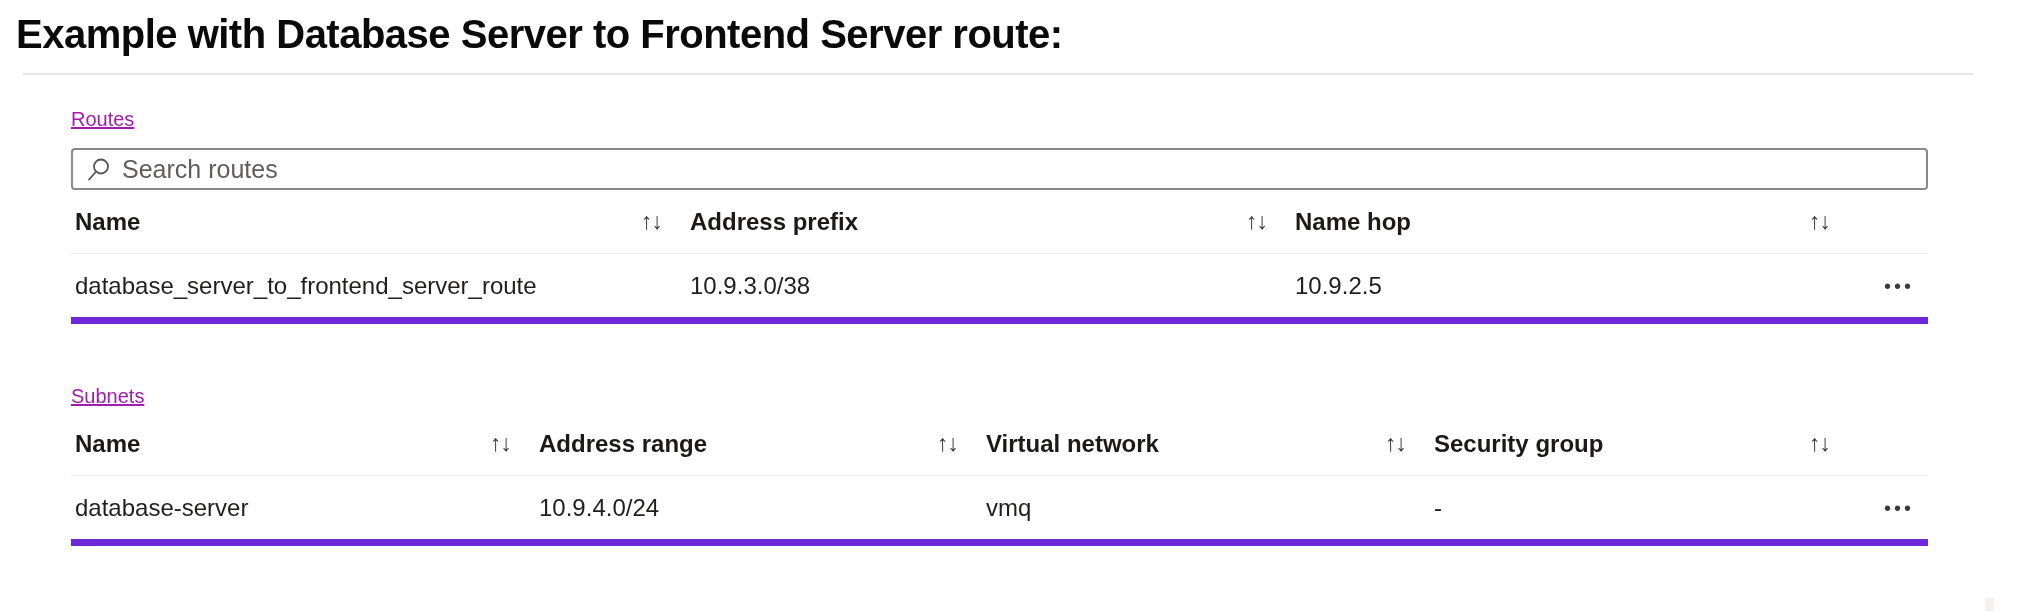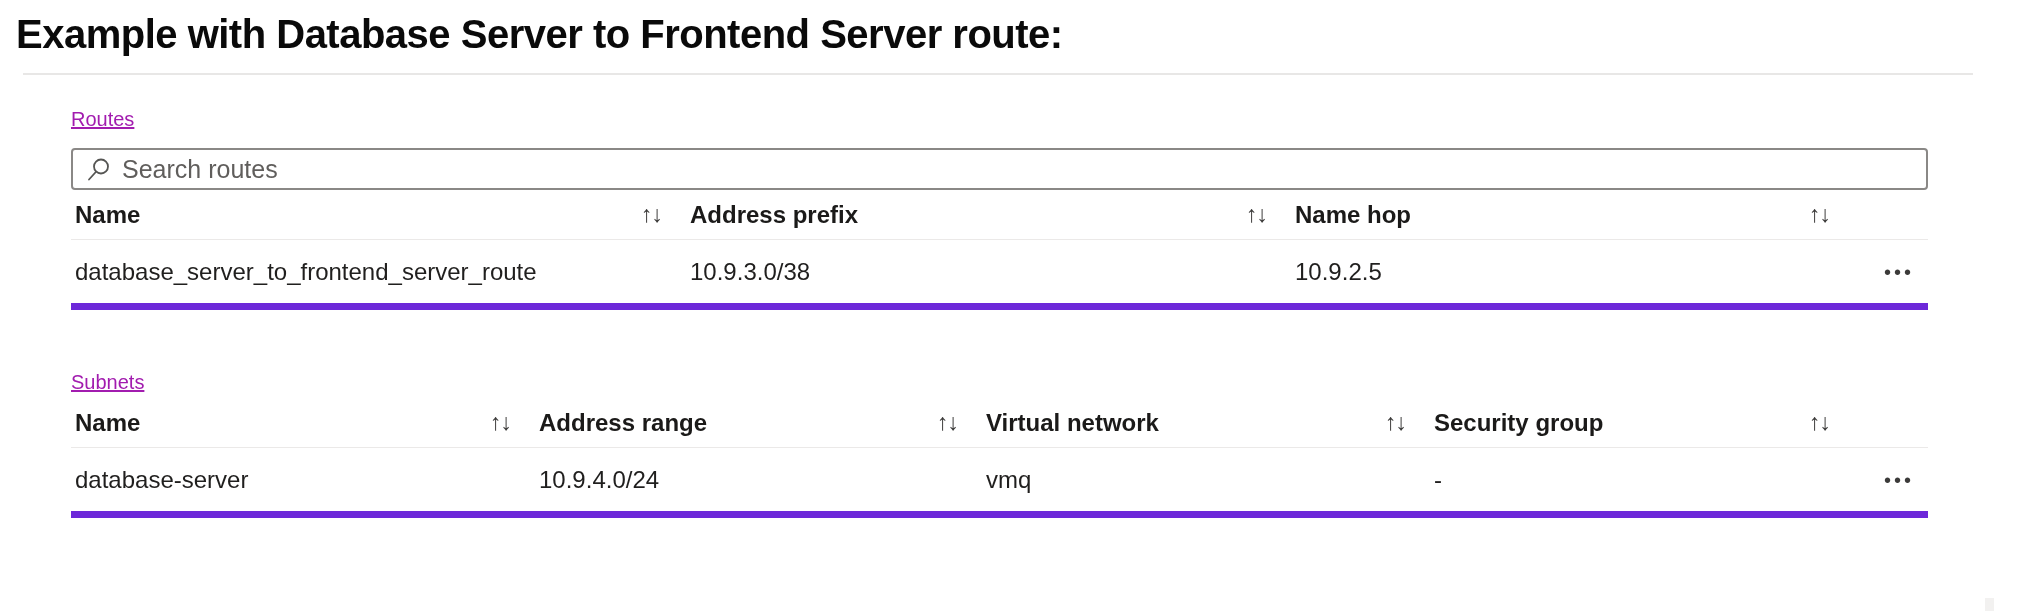--- a/index.html
+++ b/index.html
@@ -59,21 +59,21 @@
     height: 100%;
   }
   .search-box input::placeholder { color: #605e5c; opacity: 1; }
   .grid-header, .grid-row {
     display: grid;
     padding-left: 4px;
   }
   .routes-grid  { grid-template-columns: 615px 605px 1fr 70px; }
   .subnets-grid { grid-template-columns: 464px 447px 448px 1fr 70px; }
   .grid-header {
-    height: 50px;
+    height: 64px;
     align-items: center;
     border-bottom: 1px solid #ebe9e8;
   }
   .grid-row {
     height: 70px;
     align-items: center;
     border-bottom: 7px solid #6d28d9;
   }
   .hcell {
     display: flex;

